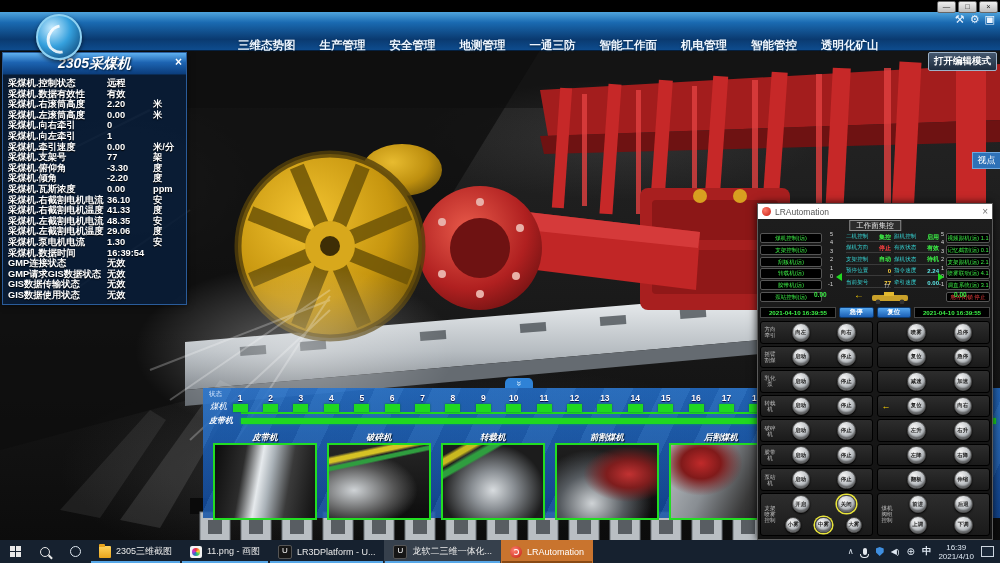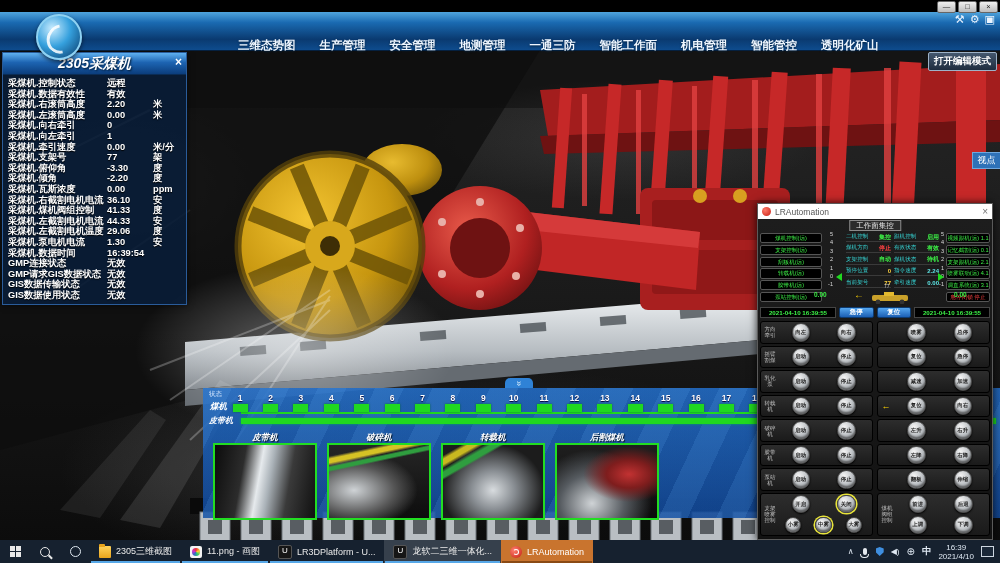--- a/index.html
+++ b/index.html
@@ -109,21 +109,21 @@
   .garrow{color:#ffd400;font-size:9px;font-weight:bold;width:10px;text-align:center}
 
   
   .status-strip{position:absolute;left:203px;top:388px;width:797px;height:130px;z-index:8;
     background:repeating-linear-gradient(115deg,rgba(70,140,215,.25) 0 26px,rgba(30,90,170,.1) 26px 52px),
                linear-gradient(180deg,rgba(35,110,200,.88),rgba(16,70,150,.88))}
   .collapse-tab{position:absolute;left:302px;top:-10px;width:28px;height:10px;background:#2f82d6;
     border-radius:5px 5px 0 0;display:flex;align-items:center;justify-content:center;color:#dff3ff}
   .collapse-tab span{display:inline-block;transform:rotate(90deg);font-size:9px;line-height:9px}
   .st-label{position:absolute;left:6px;top:2px;font-size:6.5px;color:#d9e9ff}
-  .row1-label{position:absolute;left:7px;top:13px;font-size:8.5px;font-weight:bold;font-style:italic;color:#fff}
+  .row1-label{position:absolute;left:7px;top:13px;font-size:8.5px;font-weight:normal;font-style:italic;color:#fff}
   .chain{position:absolute;left:22px;right:2px;top:5px;display:flex}
   .chain::before{content:"";position:absolute;left:16px;right:24px;top:18.5px;height:2px;background:var(--status_green)}
   .cell{flex:0 0 30.4px;display:flex;flex-direction:column;align-items:center;position:relative;z-index:1}
   .num{font-size:8.5px;font-weight:bold;color:#fff;height:10px;text-shadow:0 1px 1px #003}
   .sq{width:15px;height:8px;background:var(--status_green);box-shadow:0 0 2px #063;margin-top:1px}
   .row2-label{position:absolute;left:6px;top:27px;font-size:8px;font-weight:bold;font-style:italic;color:#fff}
   .belt-bar{position:absolute;left:38px;right:4px;top:30px;height:6px;background:var(--status_green);
     box-shadow:0 0 3px #0a5}
   .cams{position:absolute;left:10px;top:44px;display:flex;gap:10px}
   .cam{width:104px}
@@ -487,28 +487,28 @@
           <span class="dr-unit">ppm</span>
         </div>
 
         <div class="data-row">
           <span class="dr-label">采煤机.右截割电机电流</span>
           <span class="dr-value">36.10</span>
           <span class="dr-unit">安</span>
         </div>
 
         <div class="data-row">
-          <span class="dr-label">采煤机.煤机阀组控制</span>
+          <span class="dr-label">采煤机.右截割电机温度</span>
           <span class="dr-value">41.33</span>
           <span class="dr-unit">度</span>
         </div>
 
         <div class="data-row">
           <span class="dr-label">采煤机.左截割电机电流</span>
-          <span class="dr-value">44.33</span>
+          <span class="dr-value">48.35</span>
           <span class="dr-unit">安</span>
         </div>
 
         <div class="data-row">
           <span class="dr-label">采煤机.左截割电机温度</span>
           <span class="dr-value">29.06</span>
           <span class="dr-unit">度</span>
         </div>
 
         <div class="data-row">
@@ -696,20 +696,24 @@
         <div class="cam">
           <div class="cam-label">破碎机</div>
           <div class="cam-view"></div>
         </div>
 
         <div class="cam">
           <div class="cam-label">转载机</div>
           <div class="cam-view"></div>
         </div>
 
+        <div class="cam">
+          <div class="cam-label">前割煤机</div>
+          <div class="cam-view"></div>
+        </div>
 
         <div class="cam">
           <div class="cam-label">后割煤机</div>
           <div class="cam-view"></div>
         </div>
 
     </div>
   </div>
 
   <div class="lr">

